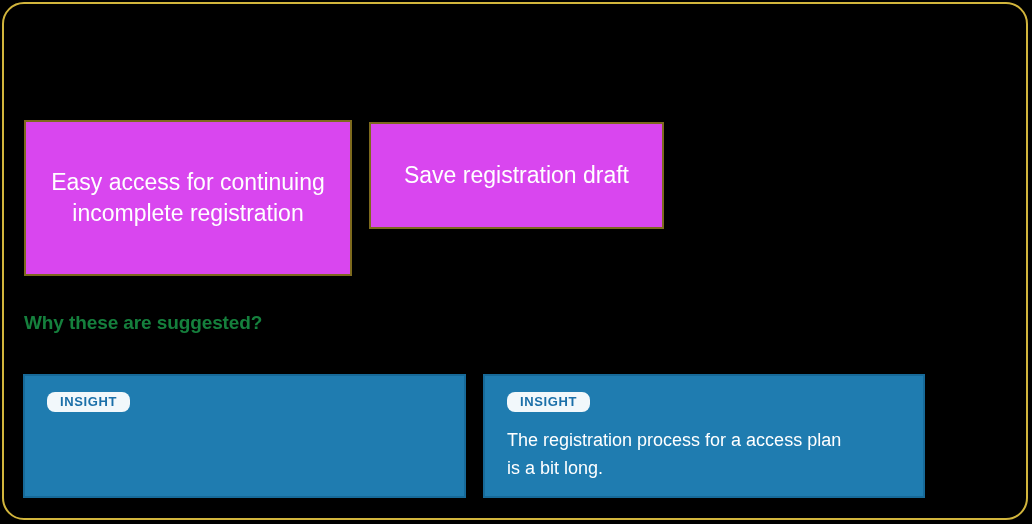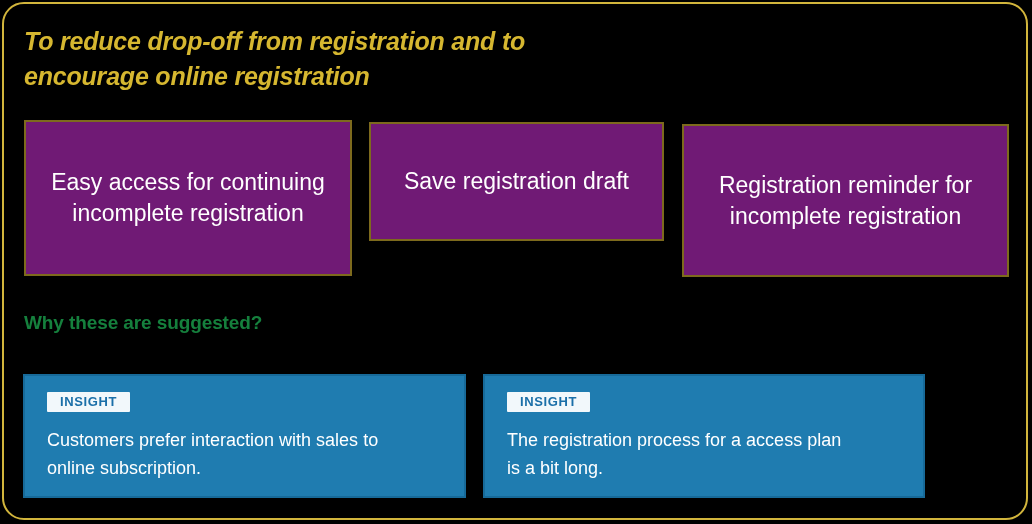--- a/index.html
+++ b/index.html
@@ -46,36 +46,36 @@
     font-style: italic;
     font-weight: bold;
     line-height: 1.38;
     letter-spacing: -0.2px;
     white-space: pre-line;
   }
 
   
   .gold-box {
     position: absolute;
-    background: #701a75;
+    background: #d946ef;
     border: 2px solid #7d6a1d;
     box-sizing: border-box;
     color: #ffffff;
     font-size: 23px;
     line-height: 1.33;
     text-align: center;
     display: flex;
     align-items: center;
     justify-content: center;
     padding: 6px 10px;
   }
   .gold-box span { display: block; }
 
   #gold-1 { left: 24px;  top: 120px; width: 328px; height: 156px; }
-  #gold-2 { left: 369px; top: 122px; width: 295px; height: 119px; }
+  #gold-2 { left: 369px; top: 122px; width: 295px; height: 107px; }
   #gold-3 { left: 682px; top: 124px; width: 327px; height: 153px; }
 
   
   .section-heading {
     position: absolute;
     left: 24px;
     top: 312px;
     color: #15803d;
     font-size: 19px;
     font-weight: bold;
@@ -93,61 +93,54 @@
   #card-1 { left: 23px;  top: 374px; width: 443px; height: 124px; }
   #card-2 { left: 483px; top: 374px; width: 442px; height: 124px; }
 
   .badge {
     display: inline-block;
     background: #f2f8fb;
     color: #1b6fa8;
     font-size: 13px;
     font-weight: bold;
     letter-spacing: 0.6px;
-    border-radius: 1px;
+    border-radius: 8px;
     padding: 3px 13px 4px 13px;
     line-height: 1;
   }
 
   .insight-text {
     margin-top: 15px;
     color: #ffffff;
     font-size: 18px;
     line-height: 1.55;
     white-space: pre-line;
   }
 </style>
 </head>
 <body>
 
 <div id="slide">
 
   <div id="frame"></div>
 
-  <div class="title">To reduce drop-off from registration and to
-encourage online registration</div>
 
   <div class="gold-box" id="gold-1">
     <span>Easy access for continuing incomplete registration</span>
   </div>
 
   <div class="gold-box" id="gold-2">
     <span>Save registration draft</span>
   </div>
 
-  <div class="gold-box" id="gold-3">
-    <span>Registration reminder for incomplete registration</span>
-  </div>
 
   <div class="section-heading">Why these are suggested?</div>
 
   <div class="insight-card" id="card-1">
     <div class="badge">INSIGHT</div>
-    <div class="insight-text">Customers prefer interaction with sales to
-online subscription.</div>
   </div>
 
   <div class="insight-card" id="card-2">
     <div class="badge">INSIGHT</div>
     <div class="insight-text">The registration process for a access plan
 is a bit long.</div>
   </div>
 
 </div>
 

